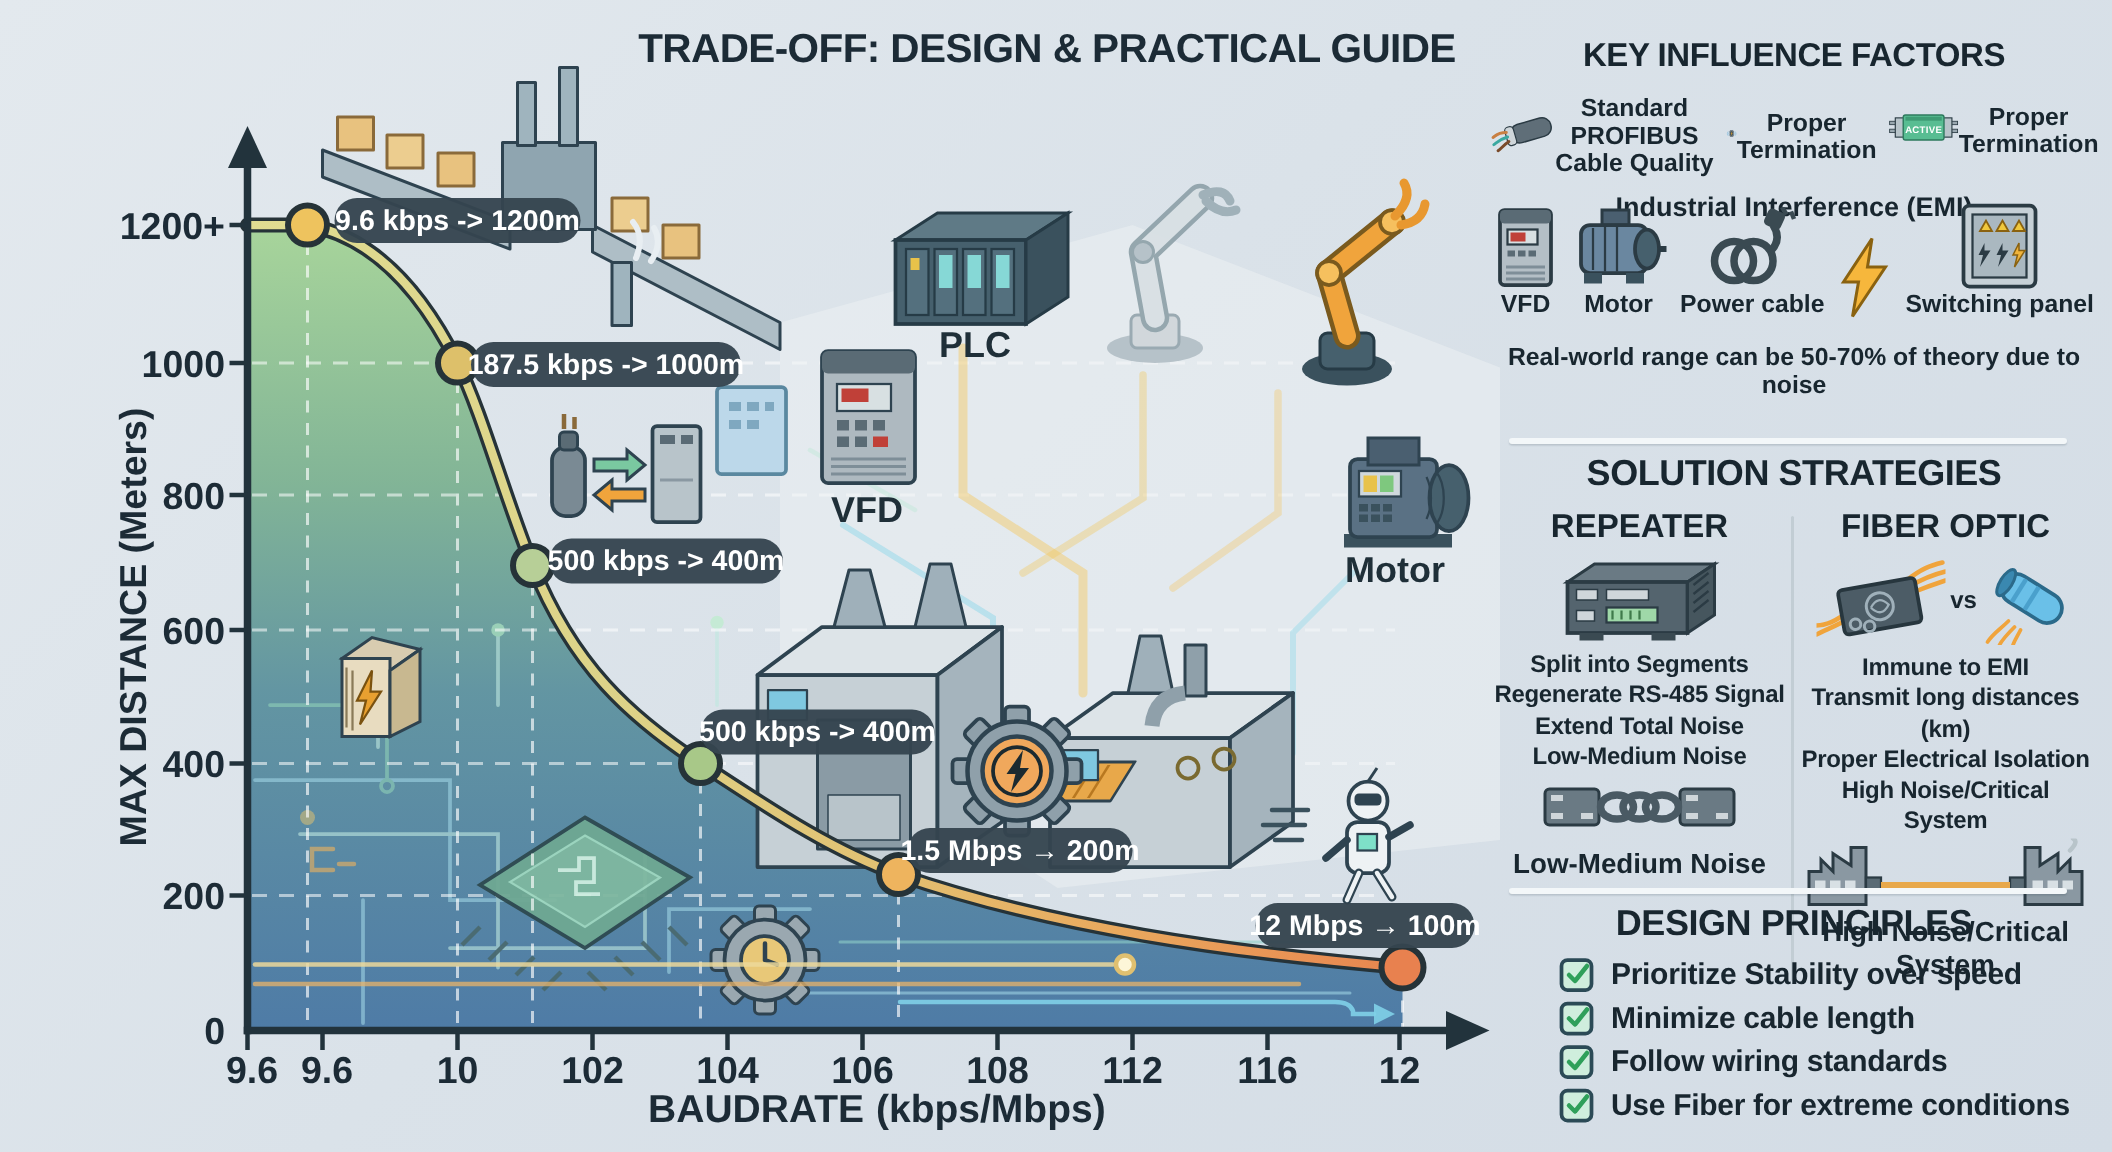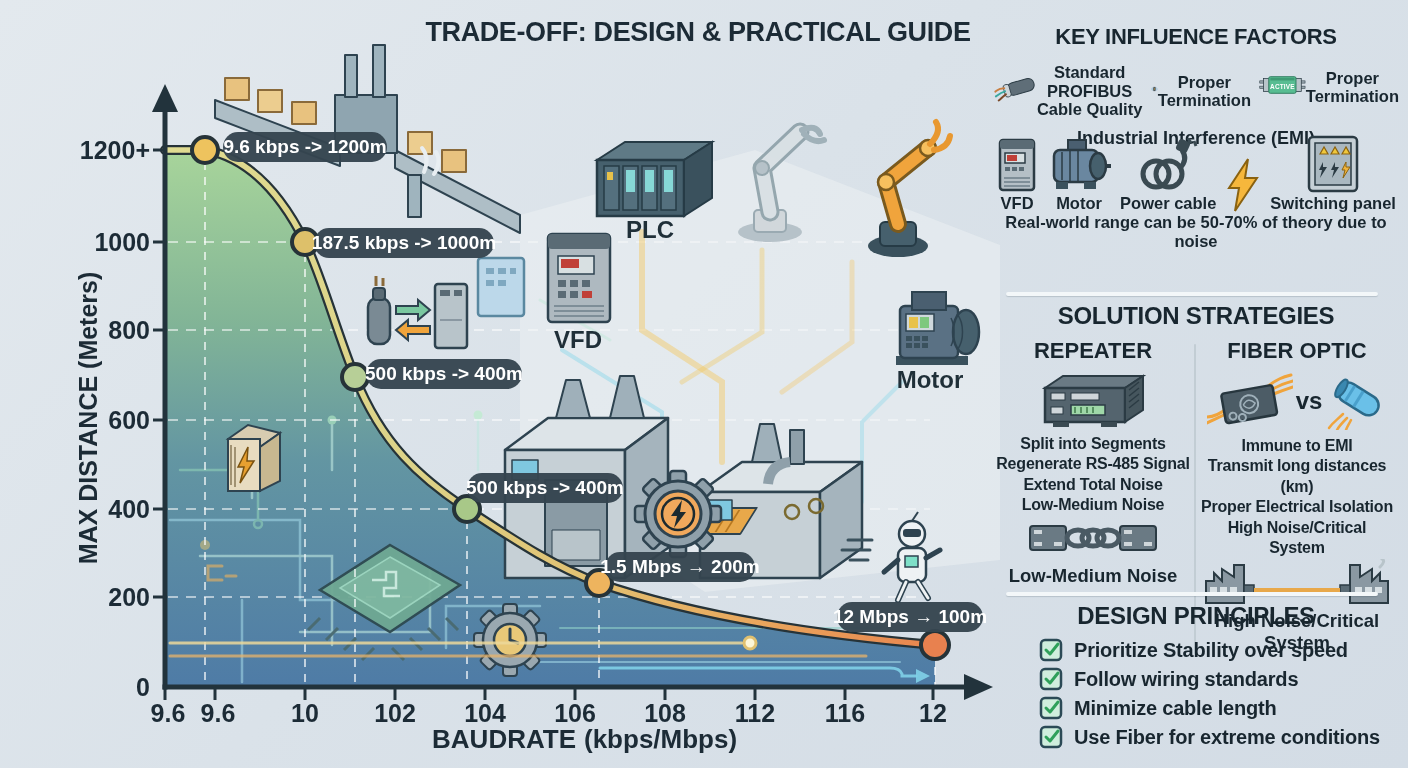--- a/index.html
+++ b/index.html
@@ -20,32 +20,32 @@
   .sec-dp{top:602px;}
   .hdr{font-size:22px;font-weight:800;letter-spacing:-0.3px;margin:0 0 8px 0;}
   .hdr-lg{font-size:24px;}
   .kf-row{display:flex;justify-content:center;align-items:flex-start;gap:8px;}
   .kf-item{display:flex;flex-direction:row;align-items:center;}
   .kf-item .lbl{font-size:16.5px;font-weight:700;line-height:1.12;margin-top:4px;}
   .emi-h{font-size:18px;font-weight:600;margin:8px 0 2px 0;}
   .emi-row{display:flex;justify-content:center;align-items:flex-end;gap:8px;height:62px;}
   .emi-item{display:flex;flex-direction:column;align-items:center;}
   .emi-lbl{font-size:16.5px;font-weight:700;}
-  .note{font-size:16.5px;font-weight:600;margin-top:0;}
+  .note{font-size:16.5px;font-weight:600;margin-top:16px;}
   .divider{position:absolute;left:1006px;width:372px;height:4px;background:#f3f7f9;border-radius:3px;box-shadow:0 1px 1px rgba(40,60,70,.18);}
   .div1{top:292px;} .div2{top:592px;}
   .sol-cols{display:flex;align-items:stretch;}
   .sol-col{width:196px;display:flex;flex-direction:column;align-items:center;}
   .sol-col h3{font-size:22px;font-weight:800;margin:0 0 6px 0;}
   .v-div{width:2px;background:#c2cdd4;border-radius:2px;margin:6px 3px 0 3px;}
   .sol-points{margin-top:4px;}
   .sol-points div{font-size:16px;font-weight:700;line-height:1.28;letter-spacing:-0.2px;}
   .sol-caption{font-size:18.5px;font-weight:700;margin-top:3px;}
   .fiber-iconrow{display:flex;align-items:center;gap:3px;height:62px;}
-  .vs-txt{font-size:24px;font-weight:800;}
+  .vs-txt{font-size:16px;font-weight:800;}
   .dp-list{margin:2px 0 0 44px;text-align:center;}
   .dp-item{display:flex;align-items:center;gap:11px;margin-bottom:5px;}
   .dp-item .txt{font-size:20px;font-weight:700;letter-spacing:-0.2px;}
 </style>
 </head>
 <body>
 
 <div class="canvas">
 
 <svg class="chart-svg" width="1000" height="768" viewBox="0 0 1000 768">
@@ -705,28 +705,28 @@
         <rect x="2" y="2" width="20" height="20" rx="4" fill="#cfeedd" stroke="#2b4a56" stroke-width="2.5"></rect>
         <polyline points="7,12 11,16 19,6" fill="none" stroke="#2fa05a" stroke-width="3" stroke-linecap="round" stroke-linejoin="round"></polyline>
       </svg>
       <span class="txt">Prioritize Stability over speed</span>
     </div>
     <div class="dp-item">
       <svg width="24" height="24" viewBox="0 0 24 24">
         <rect x="2" y="2" width="20" height="20" rx="4" fill="#cfeedd" stroke="#2b4a56" stroke-width="2.5"></rect>
         <polyline points="7,12 11,16 19,6" fill="none" stroke="#2fa05a" stroke-width="3" stroke-linecap="round" stroke-linejoin="round"></polyline>
       </svg>
-      <span class="txt">Follow wiring standards</span>
+      <span class="txt">Minimize cable length</span>
     </div>
     <div class="dp-item">
       <svg width="24" height="24" viewBox="0 0 24 24">
         <rect x="2" y="2" width="20" height="20" rx="4" fill="#cfeedd" stroke="#2b4a56" stroke-width="2.5"></rect>
         <polyline points="7,12 11,16 19,6" fill="none" stroke="#2fa05a" stroke-width="3" stroke-linecap="round" stroke-linejoin="round"></polyline>
       </svg>
-      <span class="txt">Minimize cable length</span>
+      <span class="txt">Follow wiring standards</span>
     </div>
     <div class="dp-item">
       <svg width="24" height="24" viewBox="0 0 24 24">
         <rect x="2" y="2" width="20" height="20" rx="4" fill="#cfeedd" stroke="#2b4a56" stroke-width="2.5"></rect>
         <polyline points="7,12 11,16 19,6" fill="none" stroke="#2fa05a" stroke-width="3" stroke-linecap="round" stroke-linejoin="round"></polyline>
       </svg>
       <span class="txt">Use Fiber for extreme conditions</span>
     </div>
   </div>
 </div>

